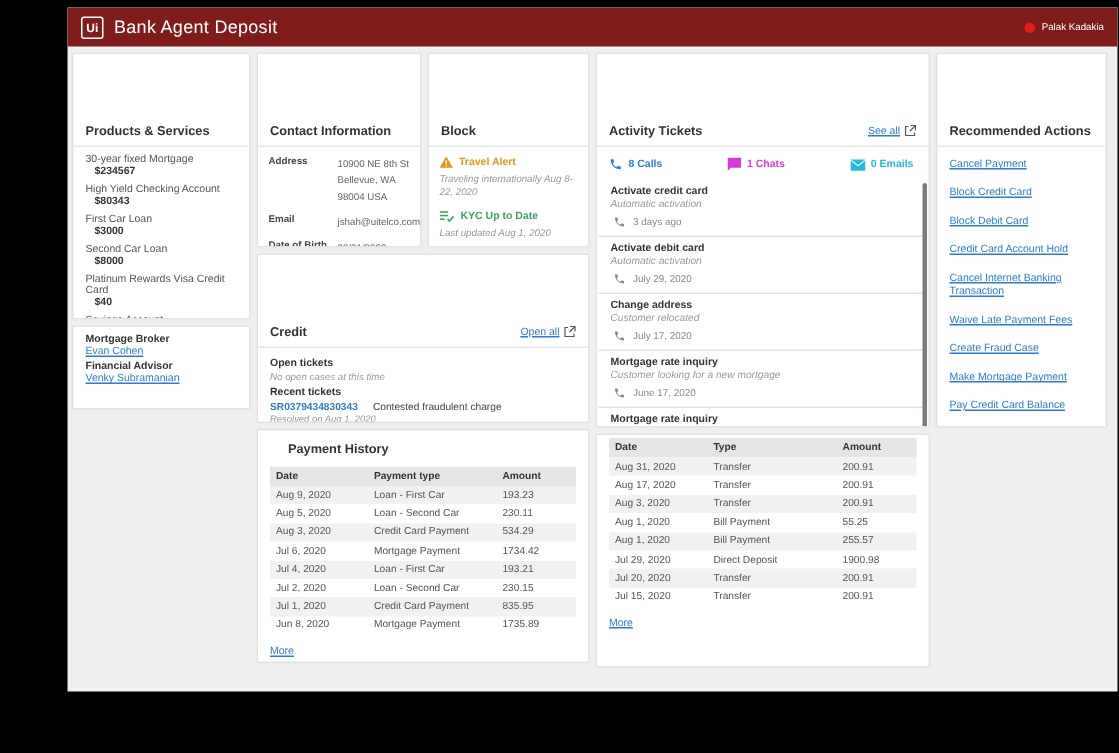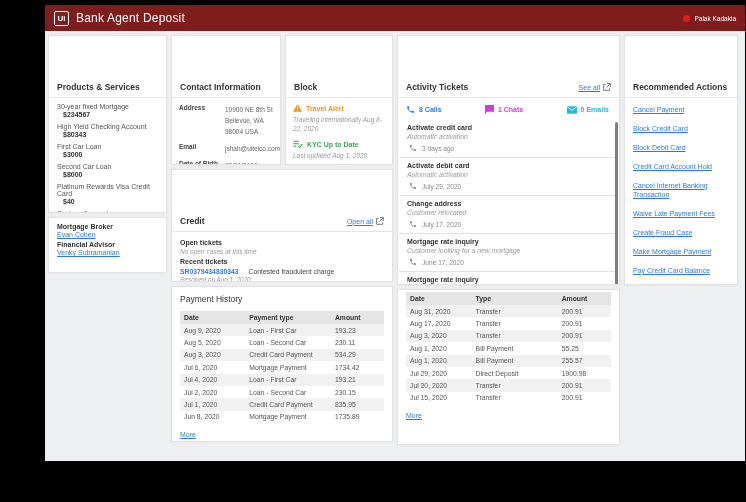--- a/index.html
+++ b/index.html
@@ -96,21 +96,21 @@
 
   
   .table-card2 { height:156px; }
   .tbl { padding:0 8px; }
   .thead, .trow { display:grid; grid-template-columns:32% 42% 26%; align-items:center; }
   .thead { background:#e5e5e5; height:13px; font-size:6.8px; font-weight:bold; color:#333; margin-top:2px; }
   .thead div, .trow div { padding-left:4px; }
   .trow { height:12.4px; font-size:6.8px; color:#555; }
   .trow:nth-child(even) { background:#f1f1f1; }
   .more-link { font-size:7px; margin:5px 0 0 8px; display:inline-block; }
-  .table-title { padding:7px 8px 5px 8px; font-size:8.5px; font-weight:normal; color:#333; }
+  .table-title { padding:7px 8px 5px 20px; font-size:8.5px; font-weight:bold; color:#333; }
 
   
   .recommended-card { height:250px; }
   .rec-list { padding:7px 8px; }
   .rec-item { display:block; font-size:7px; line-height:1.35; margin-bottom:9.5px; }
 
   
   .note-card { height:156px; padding:6px 7px; }
   .note-title { font-size:8px; font-weight:bold; color:#333; }
   .note-select { display:flex; align-items:center; justify-content:space-between;

